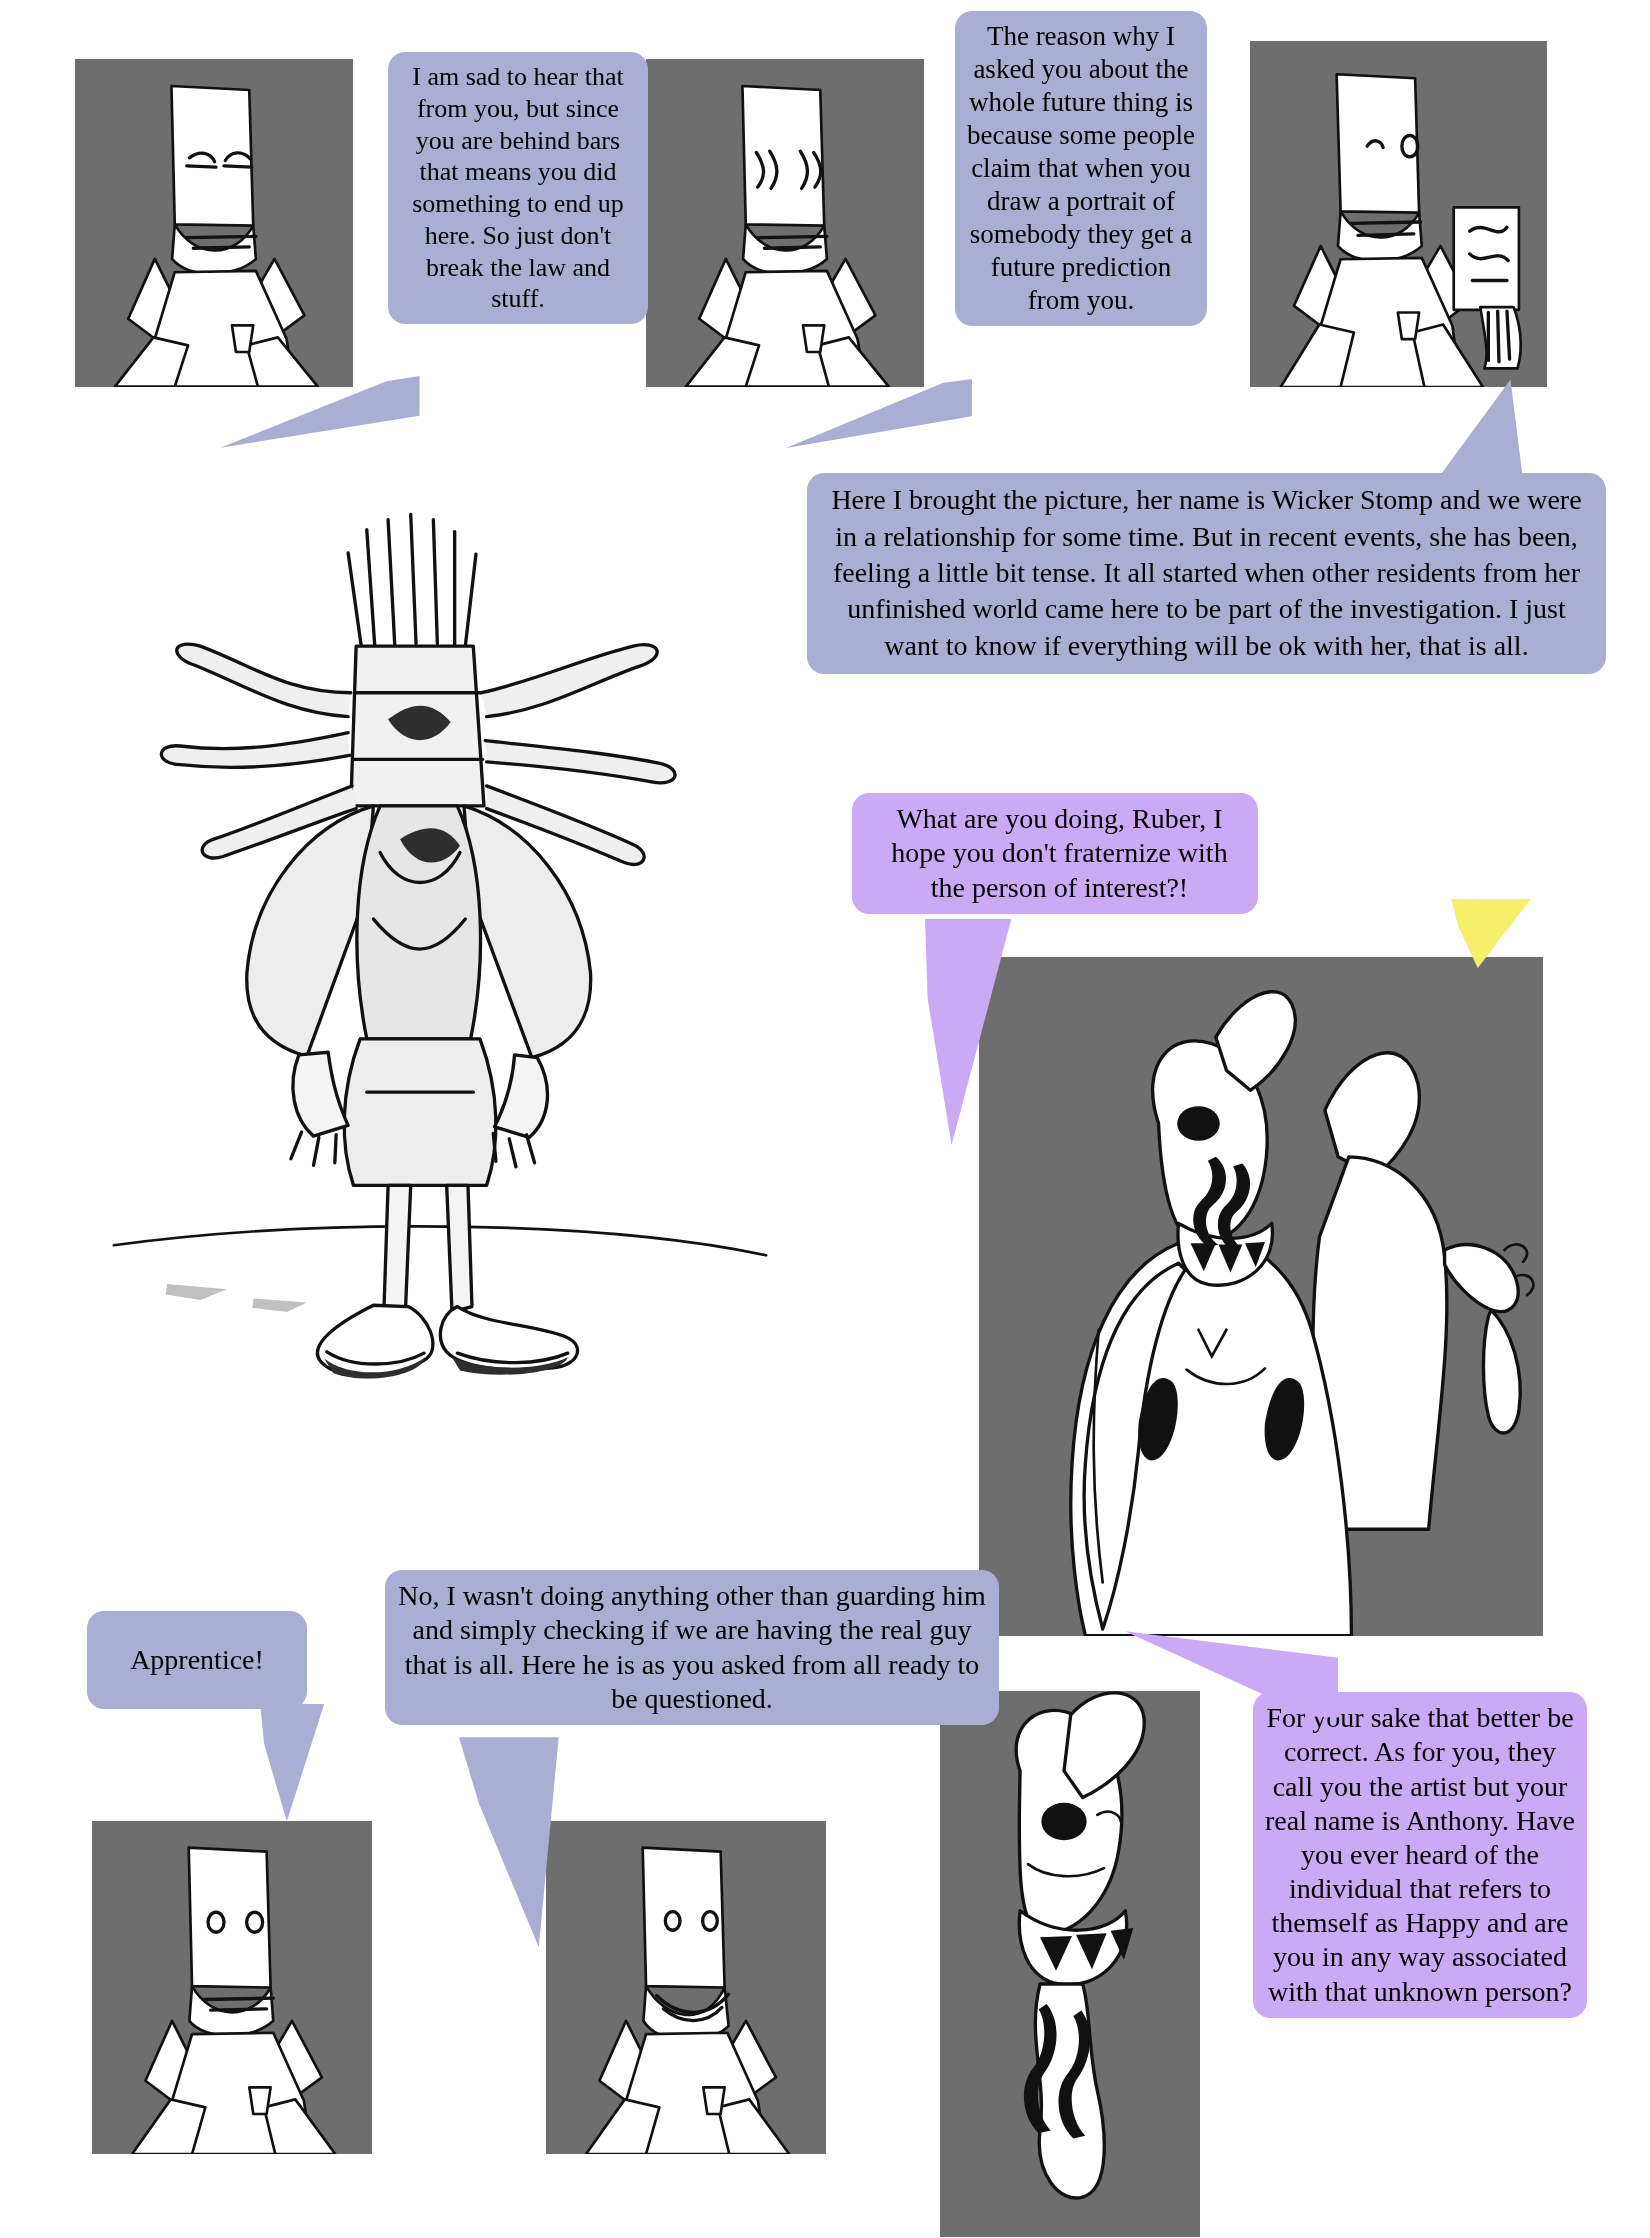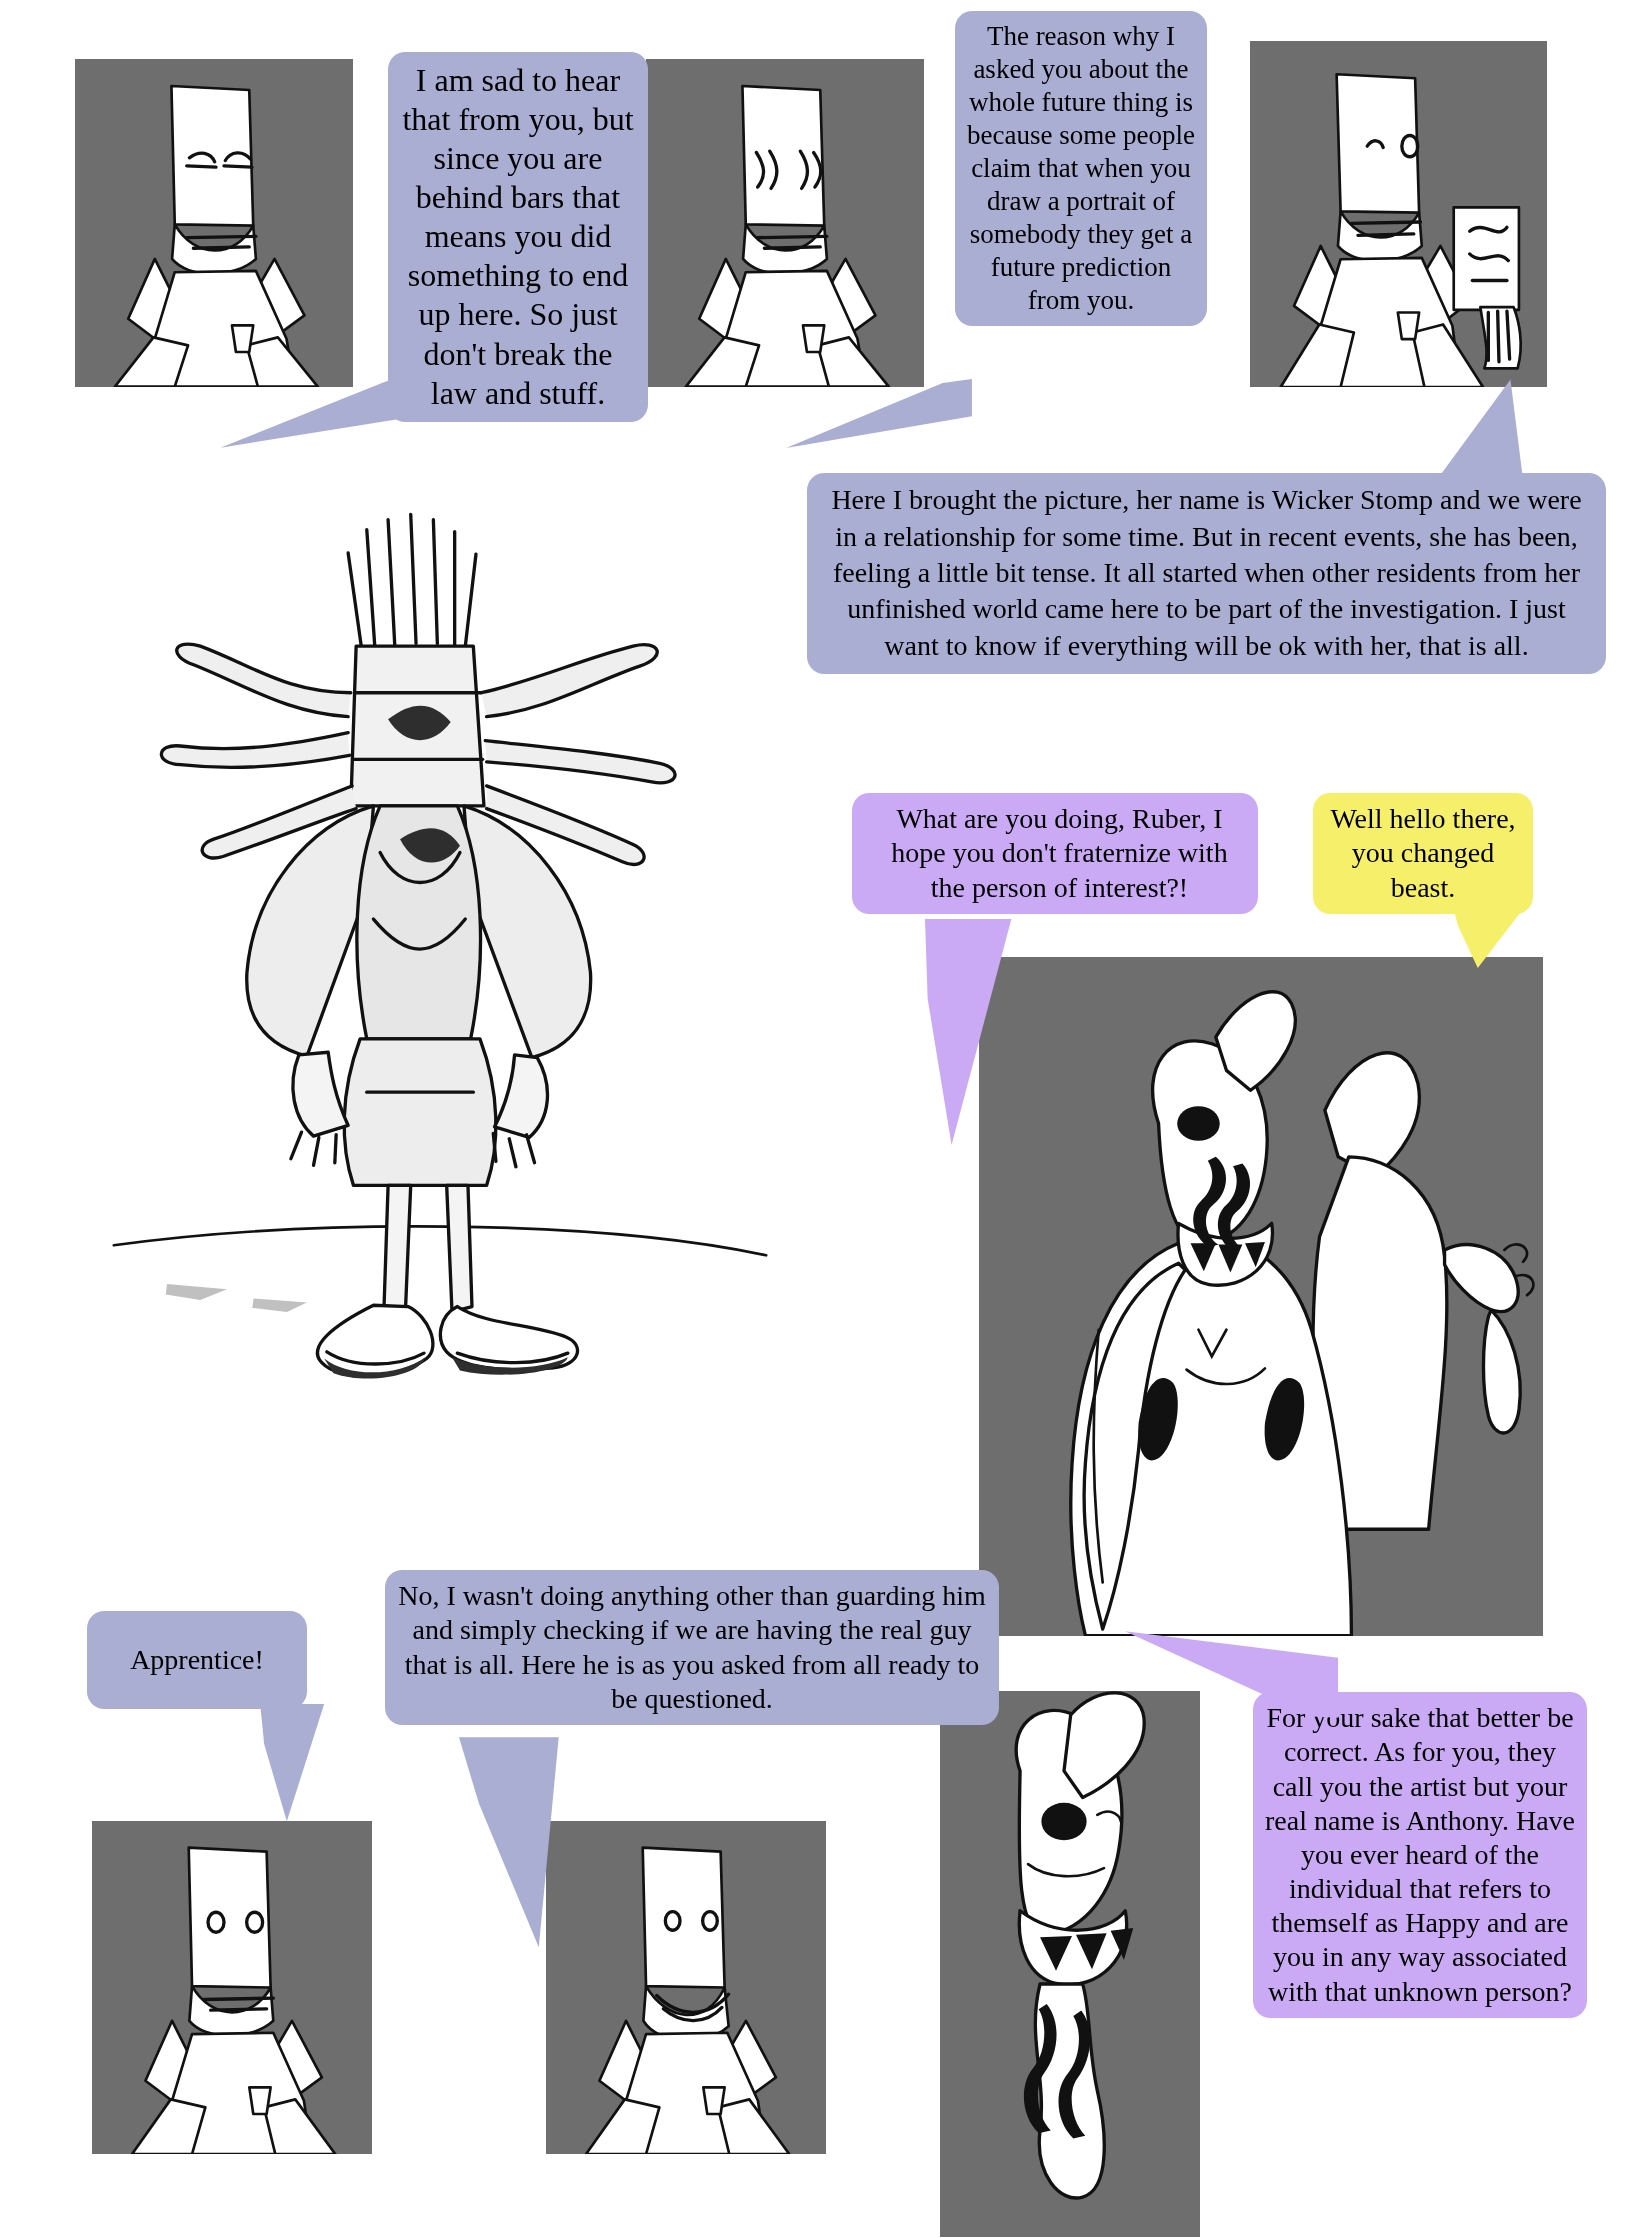--- a/index.html
+++ b/index.html
@@ -311,41 +311,40 @@
         <path d="M160 470 C184 500 176 548 156 574 C140 596 146 640 166 660 L148 664 C122 640 118 592 140 566 C158 544 162 502 148 478 Z"></path>
         <path d="M212 480 C234 510 226 556 206 582 C190 604 198 648 218 668 L200 672 C174 648 170 600 192 574 C210 552 214 512 200 488 Z"></path>
       </g>
       <g fill="none" stroke="#111" stroke-width="4" stroke-linecap="round">
         <path d="M236 186 C256 174 274 186 272 204"></path>
         <path d="M132 260 C160 282 210 284 246 266"></path>
       </g>
     </svg>
   </div>
 
-  <div class="bubble lav" style="left:388px; top:52px; width:260px; font-size:32px;">I am sad to hear that from you, but since you are behind bars that means you did something to end up here. So just don't break the law and stuff.</div>
+  <div class="bubble lav" style="left:388px; top:52px; width:260px; font-size:26px;">I am sad to hear that from you, but since you are behind bars that means you did something to end up here. So just don't break the law and stuff.</div>
   <svg class="tail" style="left:220px; top:376px; width:200px; height:73px;" viewBox="0 0 300 110">
     <path d="M300 0 L300 60 L0 108 L250 8 Z" fill="#a9aed2"></path>
   </svg>
 
   <div class="bubble lav" style="left:955px; top:11px; width:252px; font-size:27px;">The reason why I asked you about the whole future thing is because some people claim that when you draw a portrait of somebody they get a future prediction from you.</div>
   <svg class="tail" style="left:786px; top:379px; width:186px; height:73px;" viewBox="0 0 280 110">
     <path d="M280 0 L280 56 L0 104 L236 6 Z" fill="#a9aed2"></path>
   </svg>
 
   <div class="bubble lav" style="left:807px; top:473px; width:799px; font-size:28px; line-height:1.3;">Here I brought the picture, her name is Wicker Stomp and we were in a relationship for some time. But in recent events, she has been, feeling a little bit tense. It all started when other residents from her unfinished world came here to be part of the investigation. I just want to know if everything will be ok with her, that is all.</div>
   <svg class="tail" style="left:1391px; top:379px; width:146px; height:107px;" viewBox="0 0 220 160">
     <path d="M0 160 L200 160 L180 0 L70 150 Z" fill="#a9aed2"></path>
   </svg>
 
   <div class="bubble violet" style="left:852px; top:793px; width:406px; font-size:28px;padding-left:21px;">What are you doing, Ruber, I hope you don't fraternize with the person of interest?!</div>
   <svg class="tail" style="left:925px; top:919px; width:93px; height:226px;" viewBox="0 0 140 340">
     <path d="M0 0 L130 0 L40 340 L4 120 Z" fill="#cbaaf5"></path>
   </svg>
 
-  <div class="bubble yellow" style="left:1313px; top:793px; width:220px; font-size:28px;">Well hello there, you changed beast.</div>
   <svg class="tail" style="left:1451px; top:899px; width:100px; height:73px;" viewBox="0 0 150 110">
     <path d="M0 0 L120 0 L40 104 L10 40 Z" fill="#f6ef6a"></path>
   </svg>
 
   <div class="bubble lav" style="left:385px; top:1570px; width:614px; font-size:28px;">No, I wasn't doing anything other than guarding him and simply checking if we are having the real guy that is all. Here he is as you asked from all ready to be questioned.</div>
   <svg class="tail" style="left:459px; top:1737px; width:113px; height:213px;" viewBox="0 0 170 320">
     <path d="M0 0 L150 0 L120 316 L30 100 Z" fill="#a9aed2"></path>
   </svg>
 
   <div class="bubble lav" style="left:87px; top:1611px; width:220px; font-size:28px; padding-top:32px; padding-bottom:32px;">Apprentice!</div>

